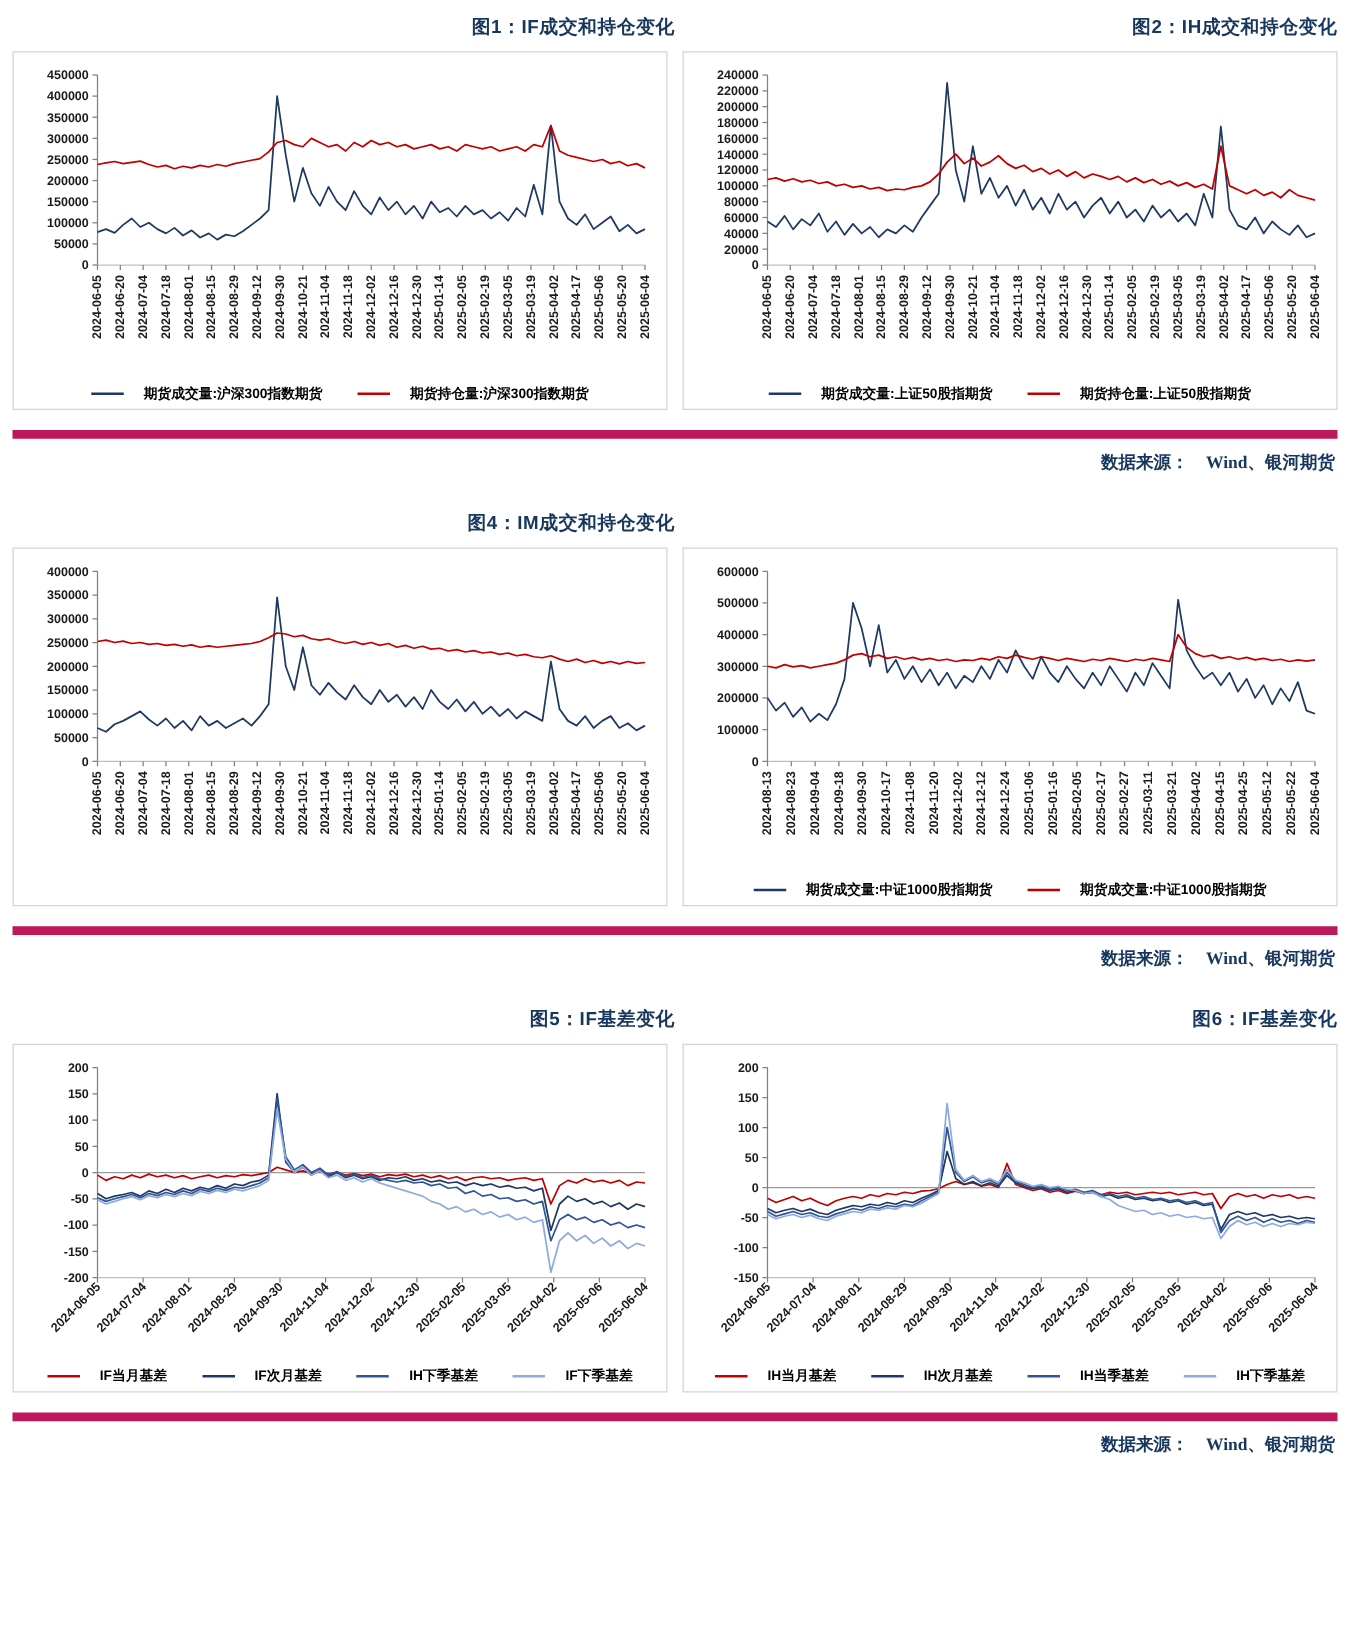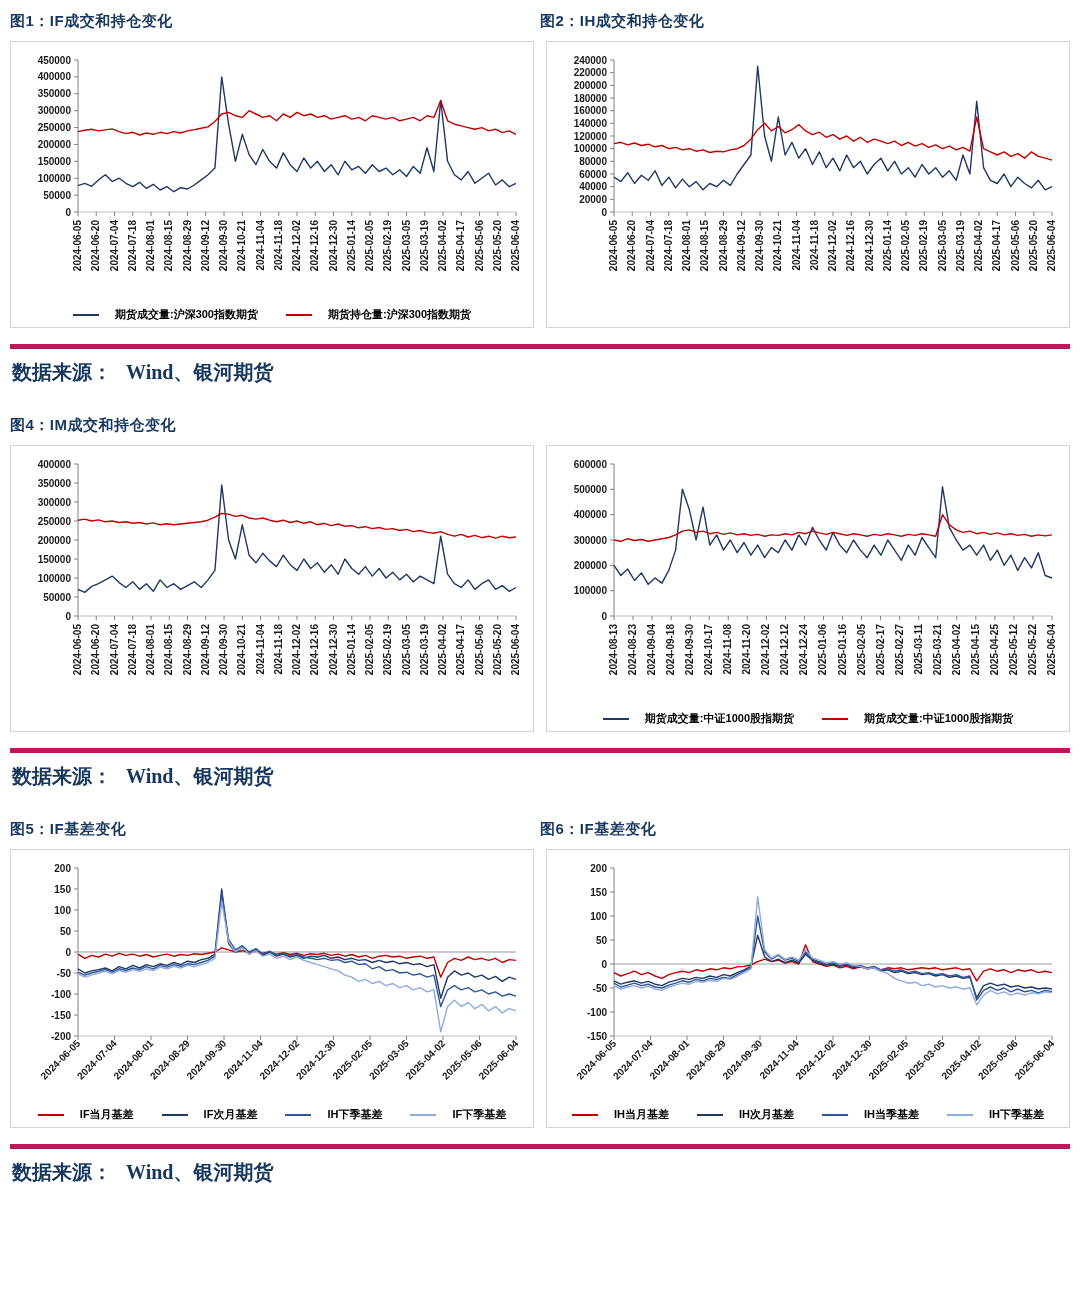--- a/index.html
+++ b/index.html
@@ -1,26 +1,26 @@
 <!DOCTYPE html>
 <html><head>
 <meta charset="utf-8">
 <style>
   html,body{margin:0;padding:0;background:#ffffff;}
   body{width:1080px;font-family:"Liberation Sans","DejaVu Sans",sans-serif;color:#000;}
   .page{padding:8px 10px 4px;}
-  .section{margin-bottom:28px;}
+  .section{margin-bottom:28px;text-align:right;}
   .fig-titles{display:grid;grid-template-columns:1fr 1fr;margin:4px 0 10px;}
   .fig-title{font-size:15px;font-weight:bold;color:#17375E;letter-spacing:.5px;}
   .fig-row{display:grid;grid-template-columns:1fr 1fr;gap:12px;}
   .chart-panel{border:1px solid #d4d4d4;background:#fff;padding:6px 4px 5px;}
   .legend{display:flex;justify-content:center;align-items:center;gap:28px;margin-top:3px;flex-wrap:nowrap;}
   .lg-item{display:flex;align-items:center;gap:16px;font-size:11px;font-weight:bold;color:#000;white-space:nowrap;}
   .sw{display:inline-block;width:26px;height:2px;flex:0 0 26px;}
-  .source-row{border-top:5px solid #be185d;margin-top:16px;padding:10px 2px 2px;font-size:20px;color:#17375E;
+  .source-row{border-top:7px solid #be185d;margin-top:16px;padding:10px 2px 2px;font-size:14px;color:#17375E;
               font-family:"Liberation Serif","DejaVu Serif",serif;font-weight:bold;}
   .source-row .src-val{margin-left:14px;}
   svg{display:block;margin:0 auto;}
   svg text{font-family:"Liberation Sans","DejaVu Sans",sans-serif;}
   svg text.tick{font-size:10px;fill:#1a1a1a;font-weight:600;}
 </style>
 </head>
 <body>
 
 <div class="page">
@@ -195,20 +195,30 @@
             <text x="448.25" y="172" text-anchor="end" class="tick" transform="rotate(-90 448.25 172)">2025-04-17</text>
             <line x1="463.5" x2="463.5" y1="164" y2="168" stroke="#808080" stroke-width="1"></line>
             <text x="466.5" y="172" text-anchor="end" class="tick" transform="rotate(-90 466.5 172)">2025-05-06</text>
             <line x1="481.75" x2="481.75" y1="164" y2="168" stroke="#808080" stroke-width="1"></line>
             <text x="484.75" y="172" text-anchor="end" class="tick" transform="rotate(-90 484.75 172)">2025-05-20</text>
             <line x1="500" x2="500" y1="164" y2="168" stroke="#808080" stroke-width="1"></line>
             <text x="503" y="172" text-anchor="end" class="tick" transform="rotate(-90 503 172)">2025-06-04</text>
             <polyline points="62.0,129.2 68.8,133.6 75.7,124.7 82.5,135.5 89.4,127.3 96.2,132.3 103.1,122.8 109.9,137.4 116.8,129.2 123.6,139.9 130.4,131.1 137.3,138.7 144.1,133.6 151.0,141.8 157.8,135.5 164.7,138.7 171.5,132.3 178.3,137.4 185.2,126.0 192.0,116.5 198.9,107.0 205.7,18.3 212.6,88.0 219.4,113.3 226.3,69.0 233.1,107.0 239.9,94.3 246.8,110.2 253.6,100.7 260.5,116.5 267.3,103.8 274.2,119.7 281.0,110.2 287.8,122.8 294.7,107.0 301.5,119.7 308.4,113.3 315.2,126.0 322.1,116.5 328.9,110.2 335.8,122.8 342.6,113.3 349.4,126.0 356.3,119.7 363.1,129.2 370.0,116.5 376.8,126.0 383.7,119.7 390.5,129.2 397.3,122.8 404.2,132.3 411.0,107.0 417.9,126.0 424.7,53.2 431.6,119.7 438.4,132.3 445.3,135.5 452.1,126.0 458.9,138.7 465.8,129.2 472.6,135.5 479.5,139.9 486.3,132.3 493.2,141.8 500.0,138.7" fill="none" stroke="#1F3864" stroke-width="1.4" stroke-linejoin="round"></polyline>
             <polyline points="62.0,95.6 68.8,94.3 75.7,96.9 82.5,95.0 89.4,97.5 96.2,96.2 103.1,98.8 109.9,97.5 116.8,100.7 123.6,99.4 130.4,101.9 137.3,100.7 144.1,103.2 151.0,101.9 157.8,104.5 164.7,103.2 171.5,103.8 178.3,101.9 185.2,100.7 192.0,97.5 198.9,91.2 205.7,81.7 212.6,75.3 219.4,82.9 226.3,78.5 233.1,84.8 239.9,81.7 246.8,76.6 253.6,82.9 260.5,86.7 267.3,84.2 274.2,89.3 281.0,86.7 287.8,91.2 294.7,88.0 301.5,93.1 308.4,89.3 315.2,94.3 322.1,91.2 328.9,93.1 335.8,95.6 342.6,93.1 349.4,97.5 356.3,94.3 363.1,98.1 370.0,95.6 376.8,99.4 383.7,96.9 390.5,100.7 397.3,98.1 404.2,101.9 411.0,99.4 417.9,103.2 424.7,69.0 431.6,100.7 438.4,103.8 445.3,107.0 452.1,103.8 458.9,108.3 465.8,105.7 472.6,110.2 479.5,103.8 486.3,108.3 493.2,110.2 500.0,112.1" fill="none" stroke="#C00000" stroke-width="1.4" stroke-linejoin="round"></polyline>
           </svg>
+        <div class="legend">
+            <span class="lg-item">
+              <span class="sw" style="background: rgb(31, 56, 100);"></span>
+              <span>期货成交量:上证50股指期货</span>
+            </span>
+            <span class="lg-item">
+              <span class="sw" style="background: rgb(192, 0, 0);"></span>
+              <span>期货持仓量:上证50股指期货</span>
+            </span>
+          </div>
       </div>
     </div>
     <div class="source-row">
       <span>数据来源：</span><span class="src-val">Wind、银河期货</span>
     </div>
   </div>
 
   <div class="section">
     <div class="fig-titles">
       <div class="fig-title">图4：IM成交和持仓变化</div>

